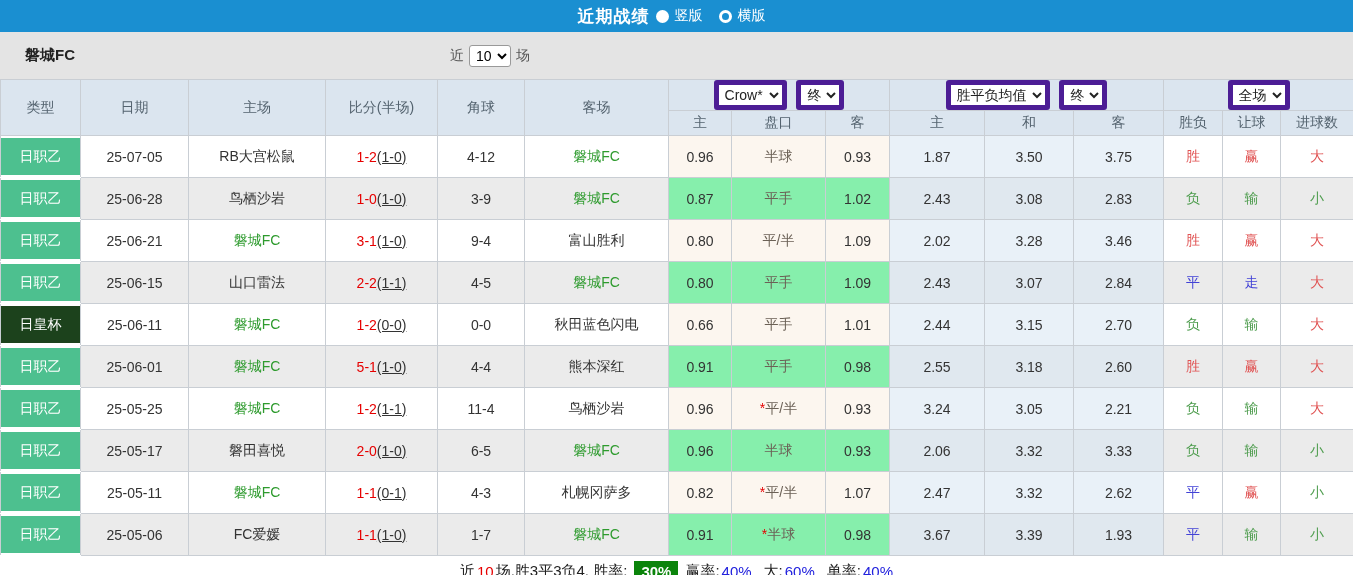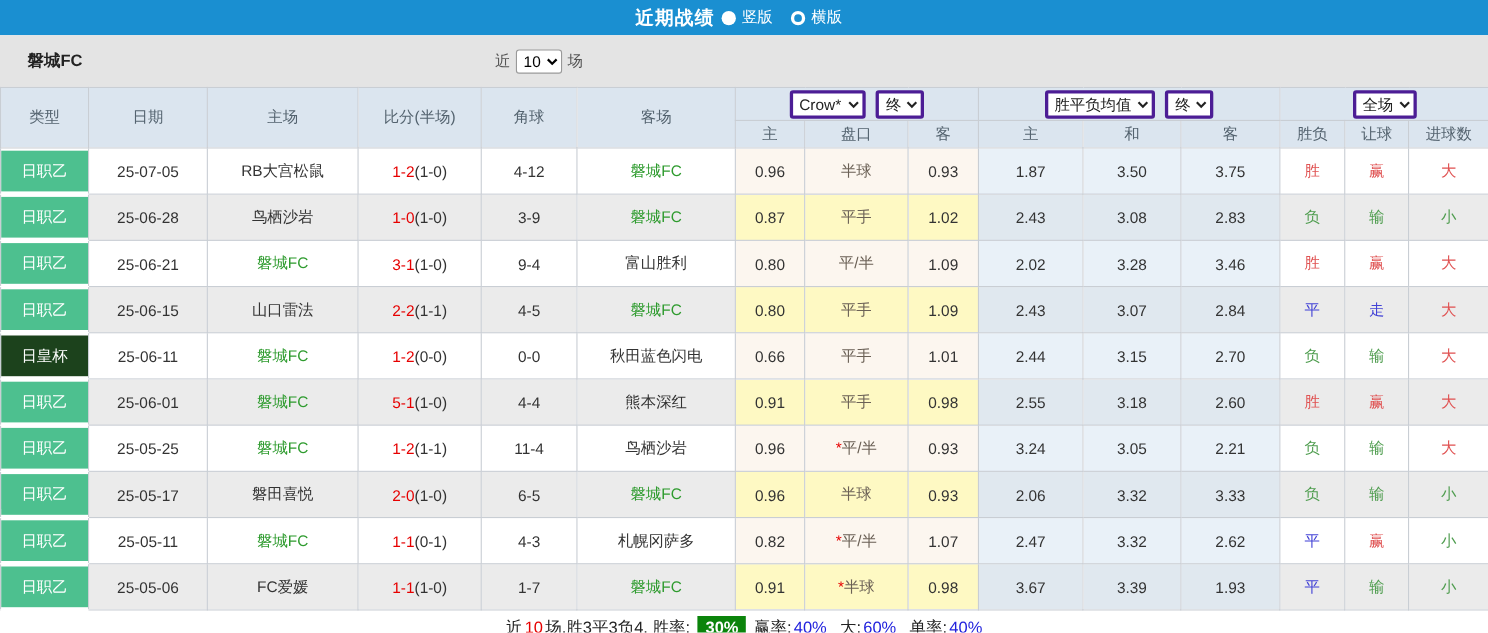--- a/index.html
+++ b/index.html
@@ -22,35 +22,35 @@
   .filters input[type=checkbox] { width:16px; height:16px; accent-color:#1a8fd1; margin:0 3px 0 10px; vertical-align:-3px; }
   .filters .cb-wrap { display:flex; align-items:center; }
   .filters .cb-wrap label { color:#555; }
 
   
   table { border-collapse:collapse; table-layout:fixed; width:1353px; }
   th, td { border:1px solid #c9ced4; text-align:center; overflow:hidden; white-space:nowrap; }
   thead th { background:#dbe5ef; color:#54636f; font-weight:normal; font-size:14px; }
   thead tr.h1 th { height:30px; }
   thead tr.h2 th { height:25px; }
-  thead select { font-size:14px; padding:1px 2px; border:3px solid #4c1d95; border-radius:3px; background:#fff; margin:0 3px; color:#222; }
+  thead select { font-size:14px; padding:1px 2px; border:5px solid #4c1d95; border-radius:3px; background:#fff; margin:0 3px; color:#222; }
   tbody tr { height:41px; }
   tbody tr.odd  td { background:#fff; }
   tbody tr.even td { background:#ebebeb; }
   tbody tr.odd  td.ah  { background:#fcf6ef; }
-  tbody tr.even td.ah  { background:#fef9c3; }
+  tbody tr.even td.ah  { background:#86efac; }
   tbody tr.odd  td.avg { background:#e9f1f8; }
   tbody tr.even td.avg { background:#e0e8ef; }
   td.type { padding:2px 0; background:#fff !important; border-top-color:#fff; border-bottom-color:#fff; }
   .badge { height:37px; line-height:37px; color:#fff; font-size:14px; }
   .badge.league { background:#4dc08f; }
   .badge.cup { background:#1c421c; }
   .team-green { color:#2e9b2e; }
   .score-red { color:#e60000; }
-  .half { color:#333; }
+  .half { color:#333;text-decoration:underline; }
   .star { color:#e60000; }
   td.hcp { color:#6b6156; }
   td.odds { color:#333; }
   .c-r { color:#e05353; }
   .c-g { color:#4f9d4f; }
   .c-b { color:#4343d6; }
 
   
   .summary { height:30px; display:flex; align-items:center; justify-content:center; font-size:15px; color:#222; }
   .summary span { margin:0 1px; }

